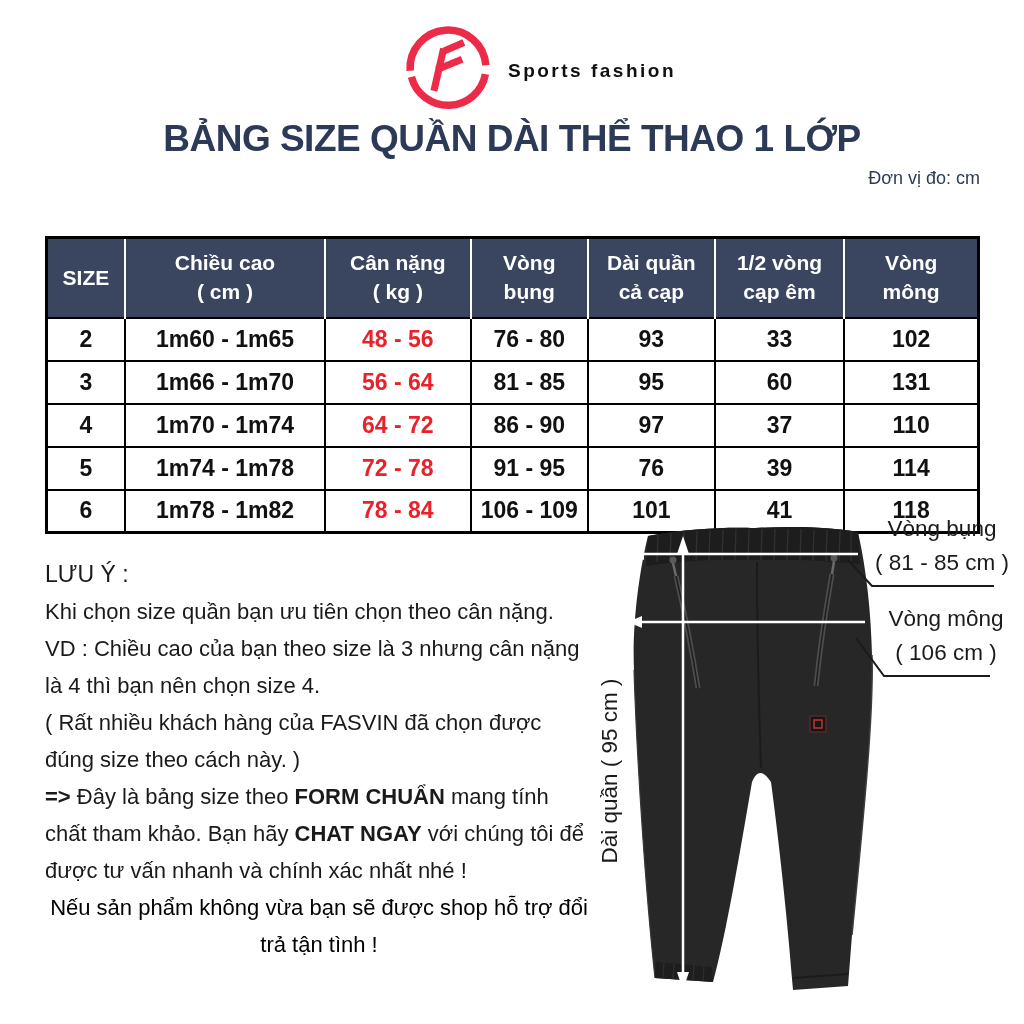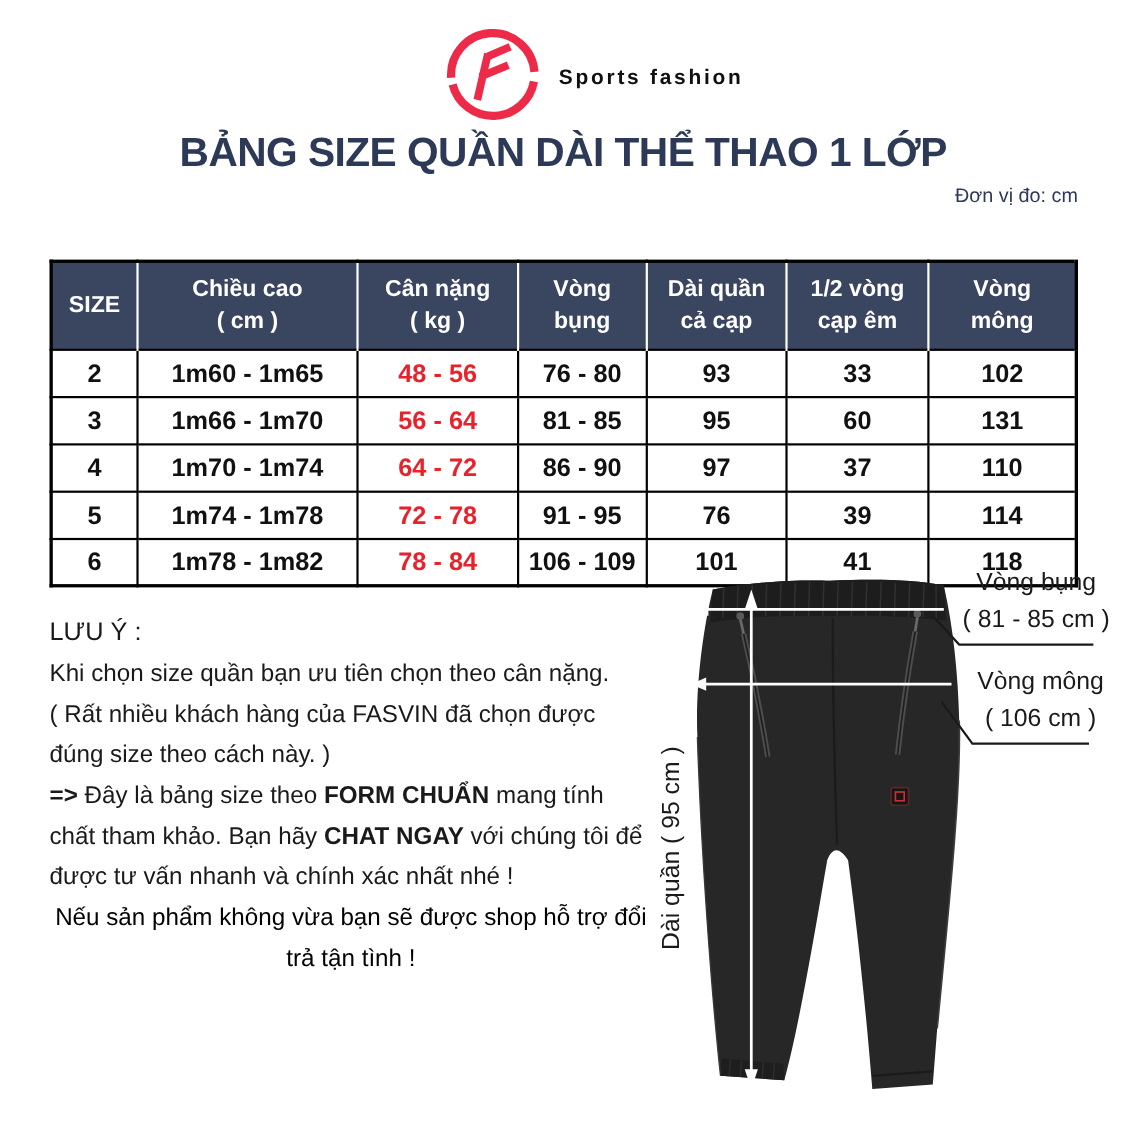--- a/index.html
+++ b/index.html
@@ -153,20 +153,21 @@
         <td>101</td>
         <td>41</td>
         <td>118</td>
       </tr>
     </tbody>
   </table>
 
   <div class="notes">
     <div class="notes-heading">LƯU Ý :</div>
     <p>Khi chọn size quần bạn ưu tiên chọn theo cân nặng.</p>
+    <p>VD : Chiều cao của bạn theo size là 3 nhưng cân nặng là 4 thì bạn nên chọn size 4.</p>
     <p>( Rất nhiều khách hàng của FASVIN đã chọn được đúng size theo cách này. )</p>
     <p class="advice"><b>=&gt;</b><span> Đây là bảng size theo </span><b>FORM CHUẨN</b><span>  mang tính chất tham khảo. Bạn hãy </span><b>CHAT NGAY</b><span> với chúng tôi để được tư vấn nhanh và chính xác nhất nhé !</span></p>
     <p class="warning-text">Nếu sản phẩm không vừa bạn sẽ được shop hỗ trợ đổi trả tận tình !</p>
   </div>
 
   <div class="pants-figure">
     <svg width="440" height="512" viewBox="0 0 440 512">
 
       <path d="M 68 26 C 110 18 150 17 175 18 C 215 16 250 17 278 22 C 287 62 291 105 292 145 C 294 210 281 330 272 425 L 268 476 L 213 480 C 207 405 199 332 191 272 C 183 260 177 260 172 272 C 160 342 146 425 133 472 L 75 468 C 66 385 57 255 54 160 C 52 116 59 62 68 26 Z" fill="#272727"></path>
 

